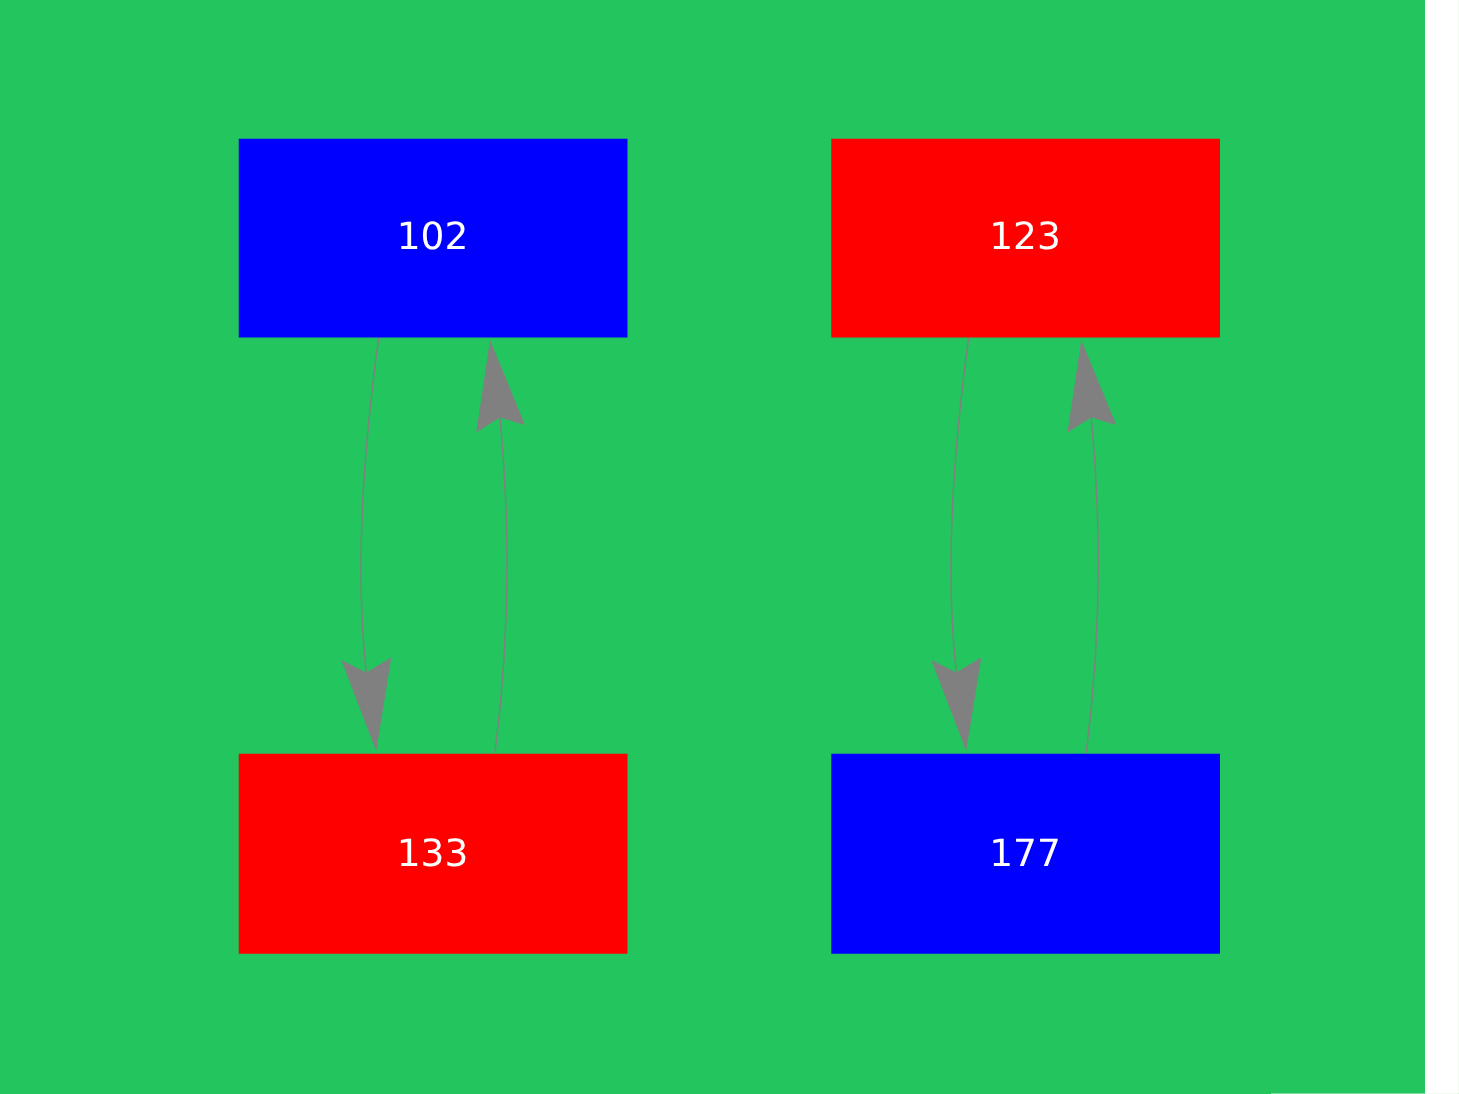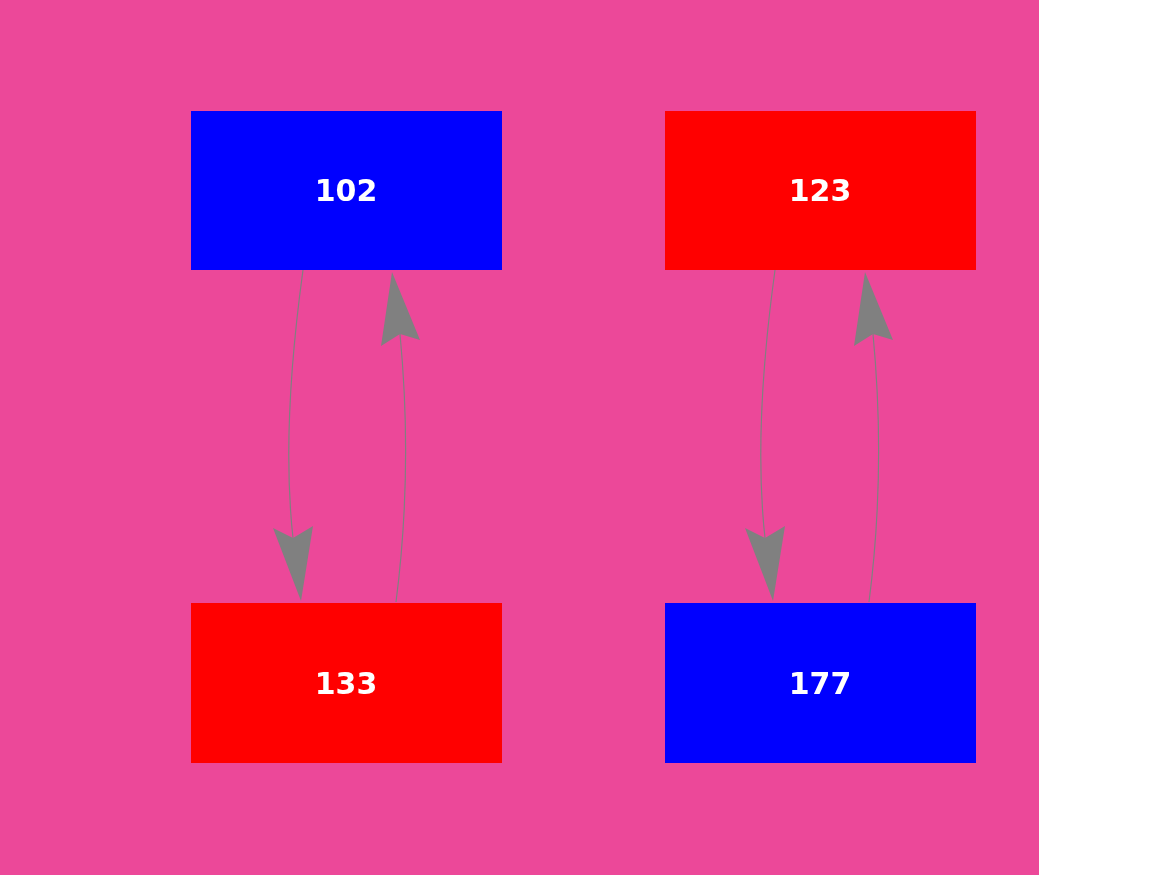--- a/index.html
+++ b/index.html
@@ -2,25 +2,24 @@
 <html><head>
 <meta charset="utf-8">
 <style>
   html, body {
     margin: 0;
     padding: 0;
     background: #ffffff;
   }
   .canvas {
     position: relative;
-    width: 1039px;
+    width: 1140px;
     height: 875px;
-    background: #ec4899;
+    background: #22c55e;
     overflow: hidden;
-    font-weight: bold;
   }
   svg {
     display: block;
   }
   .edge-line {
     fill: none;
     stroke-width: 1.2;
   }
   .edge-arrowhead {
     stroke: none;

